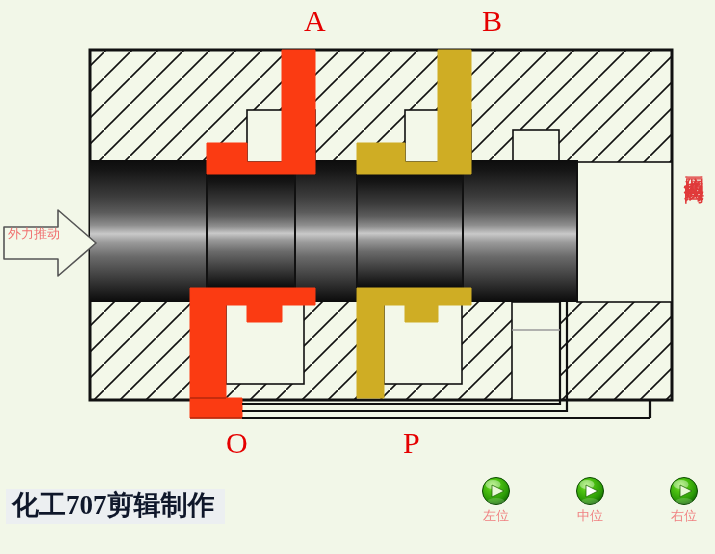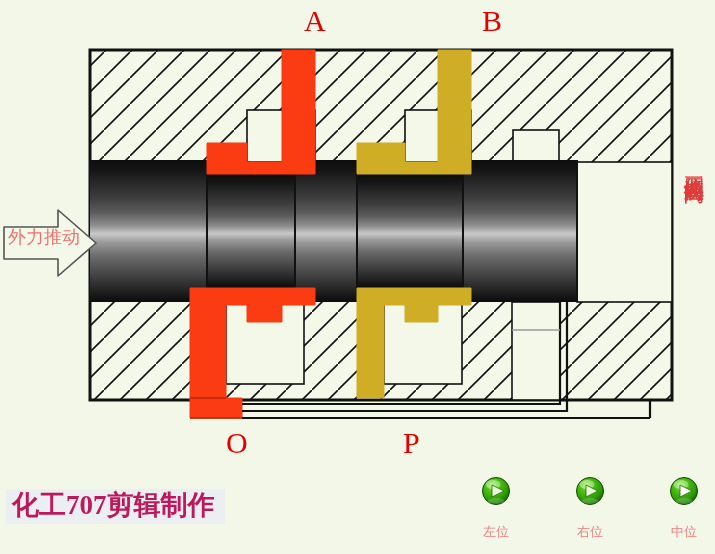--- a/index.html
+++ b/index.html
@@ -58,34 +58,34 @@
     letter-spacing: 1px;
     user-select: none;
   }
 
   #force-label {
     position: absolute;
     left: 8px;
     top: 225px;
     color: #f07070;
     font-family: Liberation Sans, sans-serif;
-    font-size: 18px;
+    font-size: 13px;
     letter-spacing: 0px;
     white-space: nowrap;
     user-select: none;
     text-align: center;
   }
 
   #watermark {
     position: absolute;
     left: 6px;
     top: 489px;
     padding: 2px 10px 3px 6px;
     background: #eceff1;
-    color: #be185d;
+    color: #0f172a;
     font-family: "Liberation Serif", "DejaVu Serif", serif;
     font-size: 27px;
     font-weight: 700;
     letter-spacing: 0px;
     line-height: 1.1;
     white-space: nowrap;
     user-select: none;
   }
 
   #controls {
@@ -104,21 +104,21 @@
     flex-direction: column;
     align-items: center;
     cursor: pointer;
   }
   .orb {
     width: 30px;
     height: 30px;
     position: relative;
   }
   .ctrl-label {
-    margin-top: 19px;
+    margin-top: 3px;
     color: #f08080;
     font-family: "Liberation Sans", "DejaVu Sans", sans-serif;
     font-size: 13px;
     line-height: 1;
     white-space: nowrap;
     user-select: none;
   }
 </style>
 </head>
 <body>
@@ -305,34 +305,34 @@
       </div>
       <div class="ctrl-label">左位</div>
     </div>
 
     <div class="ctrl">
       <div class="orb">
         <svg viewBox="0 0 30 30" width="30" height="30">
           <circle cx="15" cy="15" r="13.5" fill="url(#orbGreen)" stroke="#0c4a02" stroke-width="1"></circle>
           <ellipse cx="12" cy="8.5" rx="7.5" ry="4.6" fill="#ffffff" opacity="0.38"></ellipse>
           <ellipse cx="15" cy="25" rx="8.5" ry="3" fill="#ffffff" opacity="0.18"></ellipse>
-          <path d="M 11 9 L 23 15 L 11 21 Z" fill="#e9f8d6" stroke="#1f6b04" stroke-width="0.8" stroke-linejoin="round"></path>
+          <path d="M 11 9 L 23 15 L 11 21 Z" fill="#ffffff" stroke="#1f6b04" stroke-width="0.8" stroke-linejoin="round"></path>
         </svg>
       </div>
-      <div class="ctrl-label">右位</div>
+      <div class="ctrl-label">中位</div>
     </div>
 
     <div class="ctrl">
       <div class="orb">
         <svg viewBox="0 0 30 30" width="30" height="30">
           <circle cx="15" cy="15" r="13.5" fill="url(#orbGreen)" stroke="#0c4a02" stroke-width="1"></circle>
           <ellipse cx="12" cy="8.5" rx="7.5" ry="4.6" fill="#ffffff" opacity="0.38"></ellipse>
           <ellipse cx="15" cy="25" rx="8.5" ry="3" fill="#ffffff" opacity="0.18"></ellipse>
-          <path d="M 11 9 L 23 15 L 11 21 Z" fill="#ffffff" stroke="#1f6b04" stroke-width="0.8" stroke-linejoin="round"></path>
+          <path d="M 11 9 L 23 15 L 11 21 Z" fill="#e9f8d6" stroke="#1f6b04" stroke-width="0.8" stroke-linejoin="round"></path>
         </svg>
       </div>
-      <div class="ctrl-label">中位</div>
+      <div class="ctrl-label">右位</div>
     </div>
 
 
   </div>
 
 </div>
 
 </body></html>

